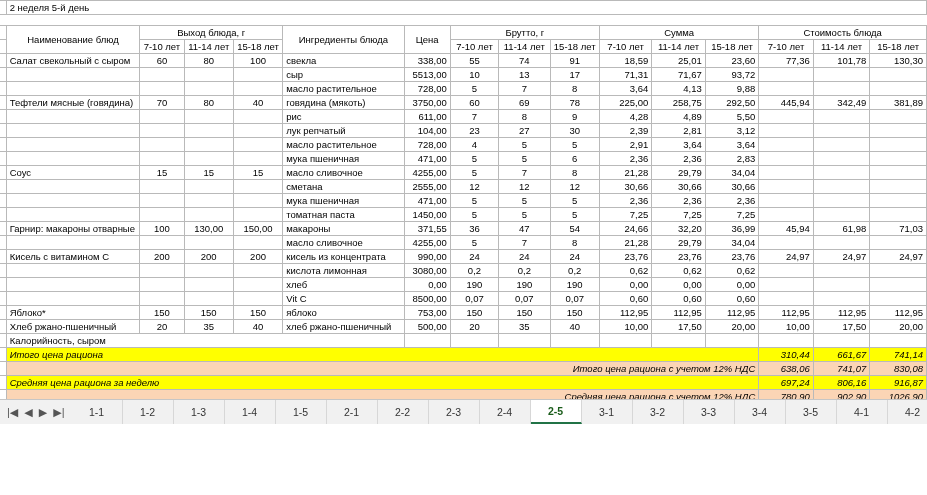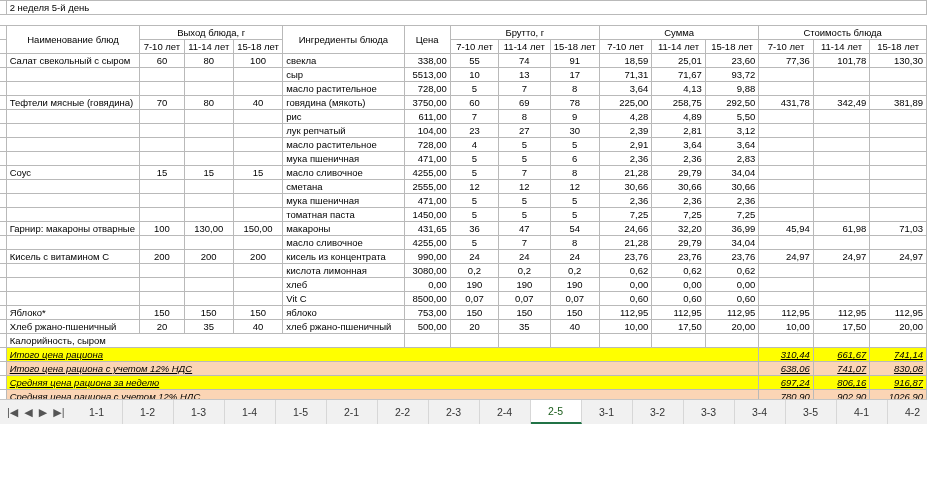--- a/index.html
+++ b/index.html
@@ -21,44 +21,44 @@
     vertical-align:middle;
     overflow:hidden;
     white-space:nowrap;
   }
   .hdr{ text-align:center; font-size:9.5px; }
   .title-row td{border:1px solid #b9b9b9;font-weight:bold;font-size:9.5px;}
   .ctr{text-align:center;}
   .rt{text-align:right;}
   .lf{text-align:left;}
   .bold{font-weight:bold;}
-  .ital{font-style:italic;font-weight:bold;text-decoration:underline;}
+  .ital{font-style:italic;font-weight:bold;}
   .yellow{background:#ffff00;}
-  .peach{background:#fbd5b5;}
+  .peach{background:#fbd5b5;text-align:right;}
   .nobord{border:none !important;}
   .topblank td{border:none;height:8px;}
 
   
   .gut{width:6px;border-left:none !important;border-right:1px solid #b9b9b9;background:#fff;}
 
   
   .tabbar{
     position:absolute;left:0;bottom:0;width:927px;height:24px;
     background:#f1f1f1;border-top:1px solid #c6c6c6;
     display:flex;align-items:stretch;
   }
   .tabscroll{display:flex;align-items:center;padding:0 4px;color:#555;font-size:11px;}
   .tabscroll span{padding:0 3px;cursor:default;}
   .tabs{display:flex;align-items:stretch;overflow:hidden;flex:1;}
   .tab{
     display:flex;align-items:center;justify-content:center;
     min-width:34px;padding:0 8px;font-size:10.5px;color:#333;
     border-right:1px solid #d7d7d7;background:#f1f1f1;
   }
-  .tab.active{background:#ffffff;font-weight:normal;color:#1a5c1a;border-bottom:2px solid #217346;}
+  .tab.active{background:#ffffff;font-weight:bold;color:#1a5c1a;border-bottom:2px solid #217346;}
 </style>
 </head>
 <body>
 
 <div class="sheet">
 
   <table class="grid">
     <colgroup>
       <col style="width:6px">
       <col style="width:130px">
@@ -179,21 +179,21 @@
           <td class="ctr">80</td>
           <td class="ctr">40</td>
           <td class="lf">говядина (мякоть)</td>
           <td class="rt">3750,00</td>
           <td class="ctr">60</td>
           <td class="ctr">69</td>
           <td class="ctr">78</td>
           <td class="rt">225,00</td>
           <td class="rt">258,75</td>
           <td class="rt">292,50</td>
-          <td class="rt">431,78</td>
+          <td class="rt">445,94</td>
           <td class="rt">342,49</td>
           <td class="rt">381,89</td>
         </tr>
         <tr>
           <td class="gut"></td>
           <td class="lf"></td>
           <td class="ctr"></td>
           <td class="ctr"></td>
           <td class="ctr"></td>
           <td class="lf">рис</td>
@@ -334,21 +334,21 @@
           <td class="rt"></td>
           <td class="rt"></td>
         </tr>
         <tr>
           <td class="gut"></td>
           <td class="lf">Гарнир: макароны отварные</td>
           <td class="ctr">100</td>
           <td class="ctr">130,00</td>
           <td class="ctr">150,00</td>
           <td class="lf">макароны</td>
-          <td class="rt">431,65</td>
+          <td class="rt">371,55</td>
           <td class="ctr">36</td>
           <td class="ctr">47</td>
           <td class="ctr">54</td>
           <td class="rt">24,66</td>
           <td class="rt">32,20</td>
           <td class="rt">36,99</td>
           <td class="rt">45,94</td>
           <td class="rt">61,98</td>
           <td class="rt">71,03</td>
         </tr>

